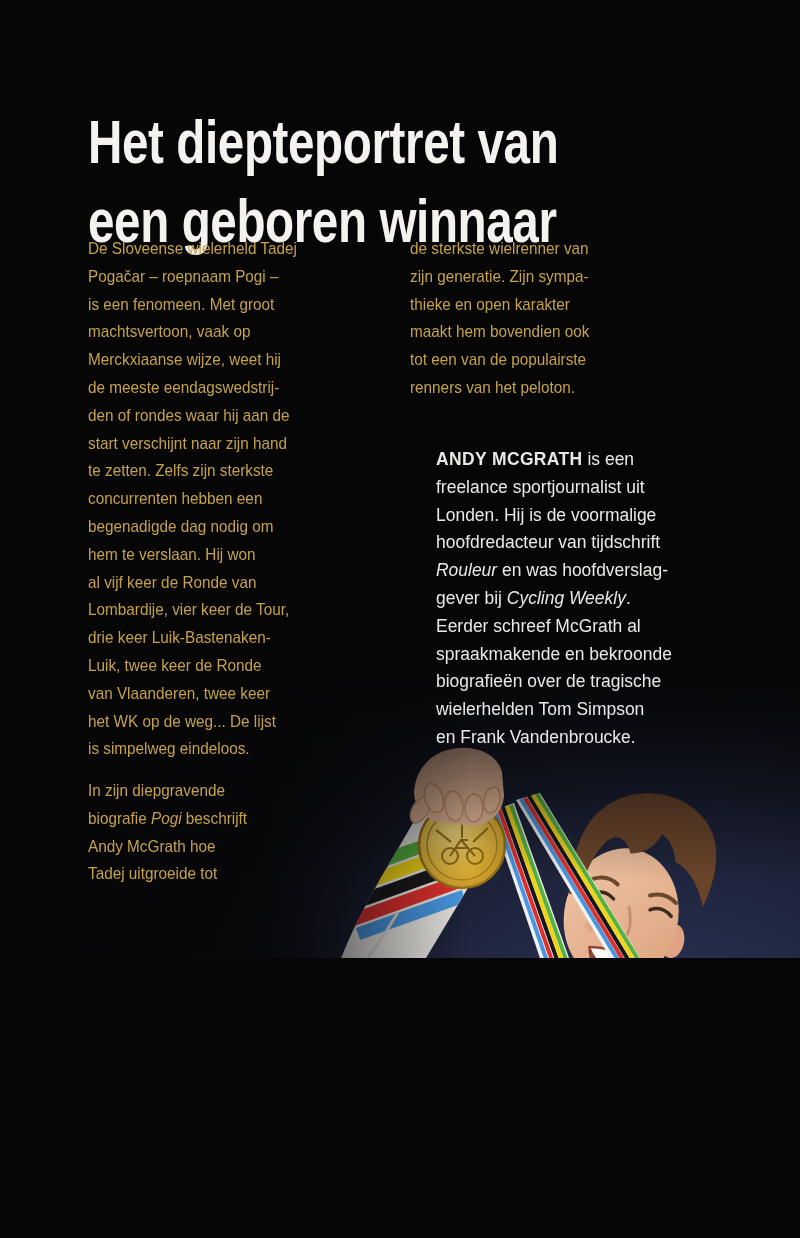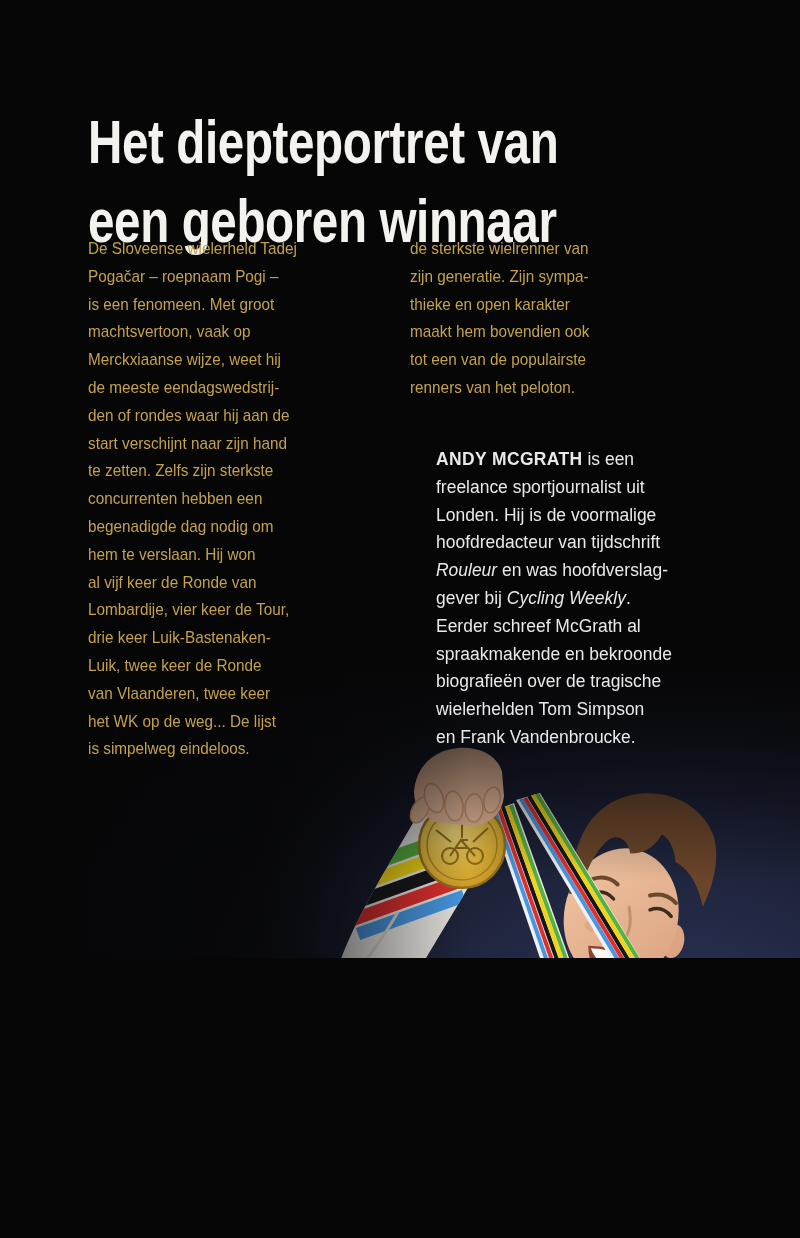--- a/index.html
+++ b/index.html
@@ -50,20 +50,26 @@
       <div class="ln">concurrenten hebben een</div>
       <div class="ln">begenadigde dag nodig om</div>
       <div class="ln">hem te verslaan. Hij won</div>
       <div class="ln">al vijf keer de Ronde van</div>
       <div class="ln">Lombardije, vier keer de Tour,</div>
       <div class="ln">drie keer Luik-Bastenaken-</div>
       <div class="ln">Luik, twee keer de Ronde</div>
       <div class="ln">van Vlaanderen, twee keer</div>
       <div class="ln">het WK op de weg... De lijst</div>
       <div class="ln">is simpelweg eindeloos.</div>
+    </div>
+  <div id="p2" class="par">
+      <div class="ln">In zijn diepgravende</div>
+      <div class="ln">biografie <i>Pogi</i> beschrijft</div>
+      <div class="ln">Andy McGrath hoe</div>
+      <div class="ln">Tadej uitgroeide tot</div>
     </div>
   <div id="p3" class="par">
       <div class="ln">de sterkste wielrenner van</div>
       <div class="ln">zijn generatie. Zijn sympa-</div>
       <div class="ln">thieke en open karakter</div>
       <div class="ln">maakt hem bovendien ook</div>
       <div class="ln">tot een van de populairste</div>
       <div class="ln">renners van het peloton.</div>
     </div>
   <div class="bio">

